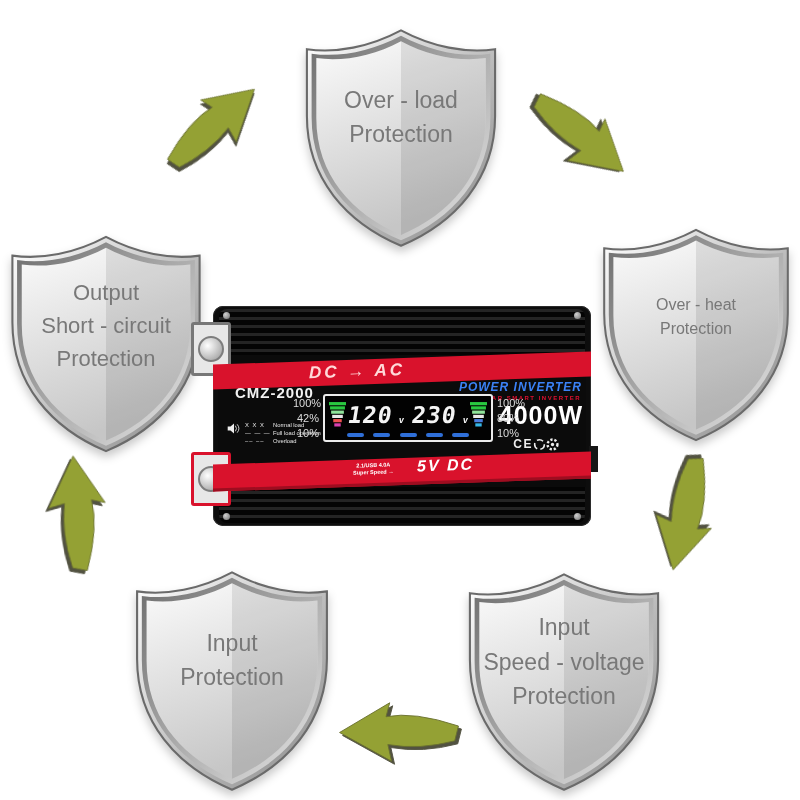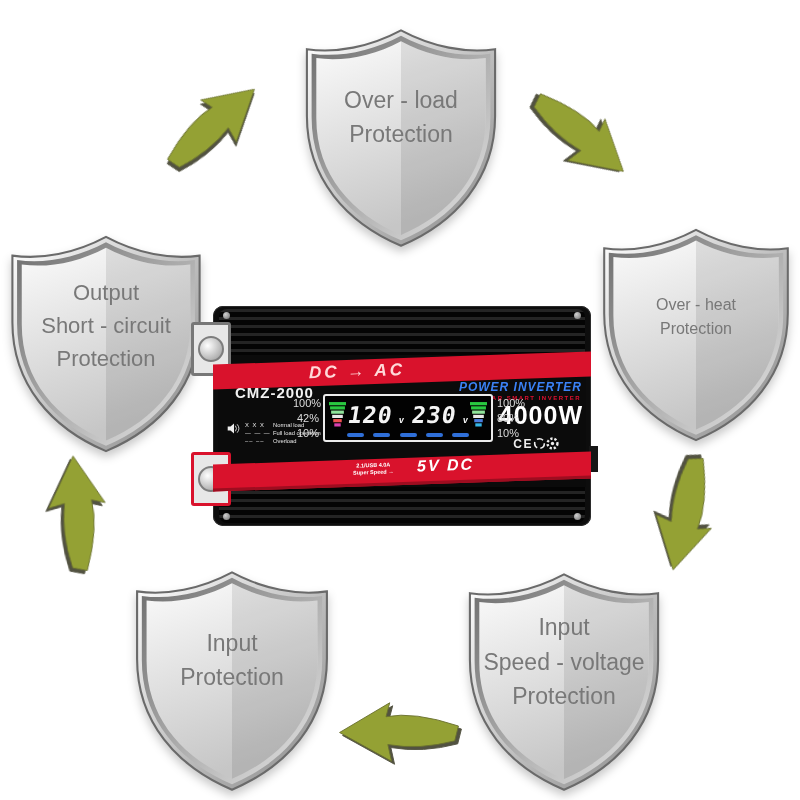--- a/index.html
+++ b/index.html
@@ -39,21 +39,21 @@
 
   .band{position:absolute;left:0;right:0;height:25px;background:#d9122c;transform:skewY(-2deg);z-index:7}
   .band-top{top:52px}
   .band-bottom{top:152px;height:24px;border-bottom:3px solid #9e0d20}
   .dcac{position:absolute;left:0;right:90px;top:2px;text-align:center;color:#ffd9d9;font-weight:bold;font-style:italic;font-size:17px;letter-spacing:3px}
 
   .model{position:absolute;left:22px;top:78px;color:#f2f2f2;font-weight:bold;font-size:15px;letter-spacing:1px;z-index:8}
   .brand{position:absolute;right:9px;top:74px;color:#3b82f6;font-weight:800;font-style:italic;font-size:12px;letter-spacing:1px;z-index:8;white-space:nowrap}
   .brand-sub{position:absolute;right:10px;top:89px;color:#e01030;font-weight:bold;font-size:6px;letter-spacing:1.5px;z-index:8;white-space:nowrap}
   .power{position:absolute;right:8px;top:95px;color:#fff;font-weight:800;font-size:25px;letter-spacing:1px;z-index:8}
-  .certs{position:absolute;right:32px;top:131px;display:flex;align-items:flex-start;z-index:8}
+  .certs{position:absolute;right:32px;top:131px;display:flex;align-items:flex-end;z-index:8}
   .cert-ce{color:#eee;font-weight:800;font-size:12px;letter-spacing:1.5px}
 
   .scale{position:absolute;width:26px;color:#ddd;font-size:11px;line-height:15px;z-index:8}
   .scale-left{left:80px;top:90px;text-align:right}
   .scale-right{left:284px;top:90px;text-align:left}
 
   .lcd{position:absolute;left:110px;top:88px;width:170px;height:48px;border:2px solid #ececec;border-radius:3px;
        background:#020202;display:flex;align-items:center;justify-content:space-between;padding:2px 4px;box-sizing:border-box;z-index:8}
   .bars{width:17px;height:32px}
   .nums{display:flex;align-items:baseline;gap:7px;transform:skewX(-9deg);font-family:"DejaVu Sans Mono",monospace;

